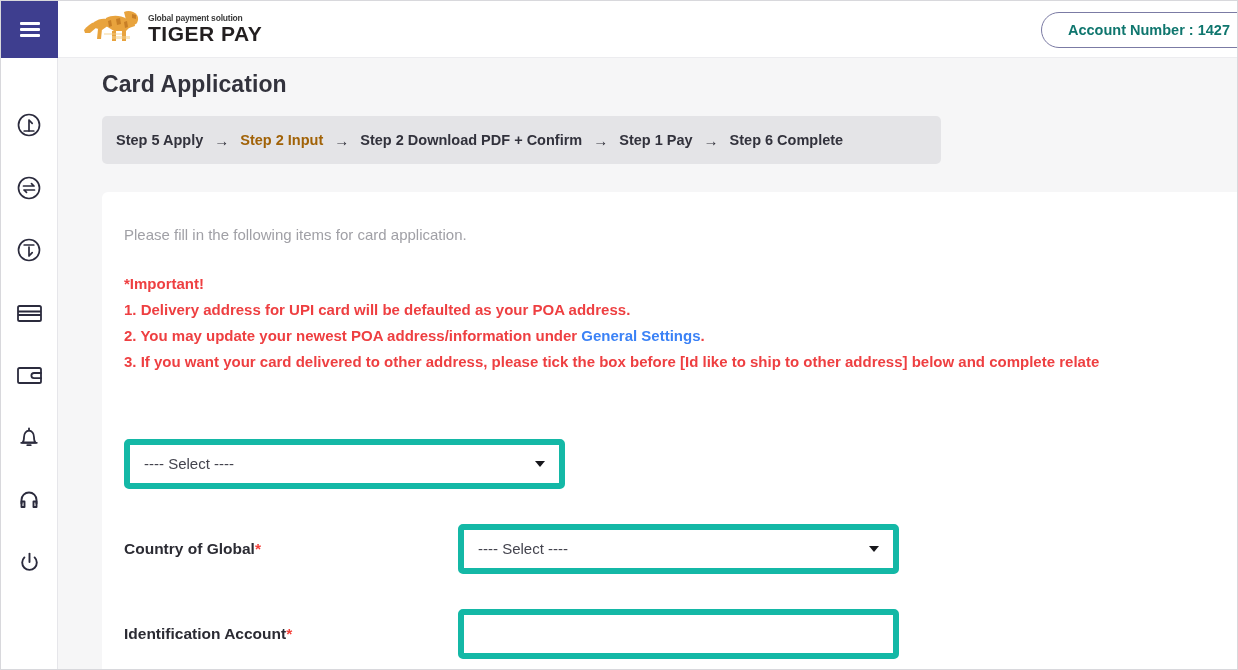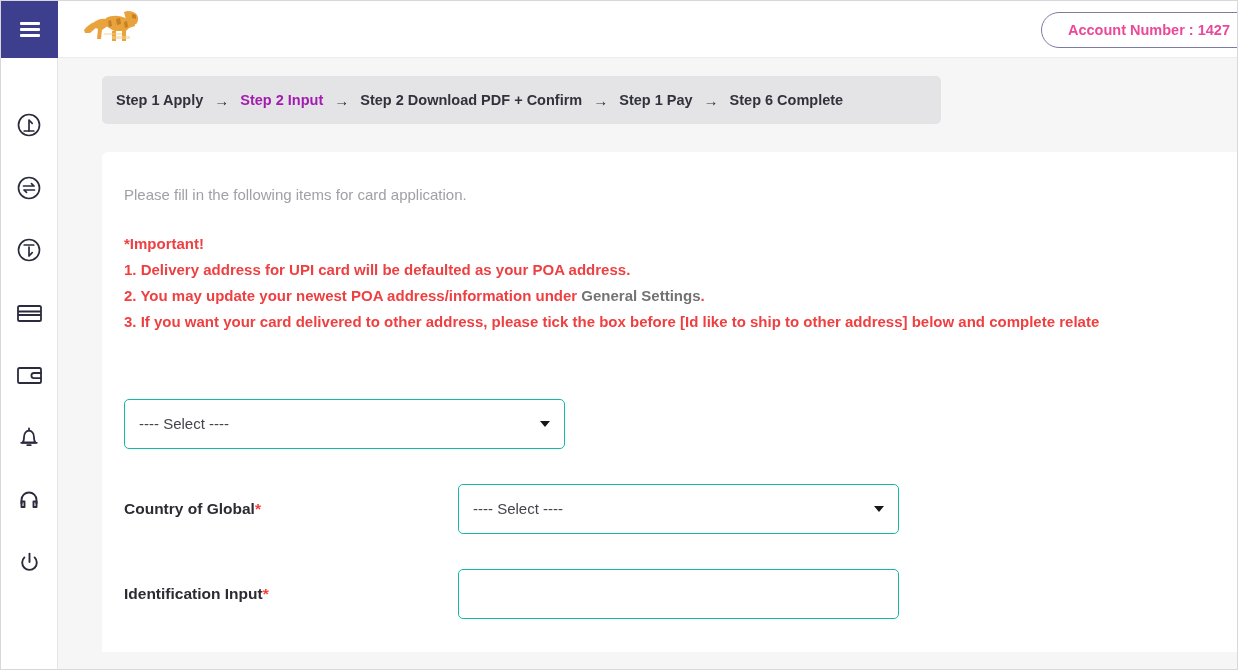--- a/index.html
+++ b/index.html
@@ -124,21 +124,21 @@
     border-radius: 18px;
     display: flex;
     align-items: center;
     background: #ffffff;
     white-space: nowrap;
     cursor: pointer;
   }
   #account-pill span {
     font-size: 14.5px;
     font-weight: bold;
-    color: #ec4899;
+    color: #0f766e;
   }
 
   
   #main {
     position: absolute;
     left: 57px; top: 57px;
     width: 1181px;
     height: 613px;
     background: #f6f6f7;
     overflow: hidden;
@@ -162,21 +162,21 @@
     align-items: center;
     padding-left: 14px;
   }
   .step {
     font-size: 14.5px;
     font-weight: bold;
     color: #32323c;
     white-space: nowrap;
     cursor: pointer;
   }
-  .step.active { color: #a21caf; }
+  .step.active { color: #a16207; }
   .step-arrow {
     margin: 0 11px;
     font-size: 15px;
     color: #32323c;
   }
 
   #card-panel {
     margin: 28px 0 0 44px;
     width: 1180px;
     min-height: 500px;
@@ -193,21 +193,21 @@
   }
 
   .notice-line {
     font-size: 15px;
     font-weight: bold;
     color: #ee3f41;
     line-height: 26px;
     white-space: nowrap;
   }
   .notice-link {
-    color: #737373;
+    color: #3b82f6;
     cursor: pointer;
   }
 
   #form {
     margin-top: 46px;
   }
   .form-row {
     display: flex;
     align-items: center;
     height: 85px;
@@ -218,21 +218,21 @@
     font-weight: bold;
     color: #2b2b33;
     flex-shrink: 0;
   }
   .req { color: #f4403a; }
 
   .field {
     position: relative;
     width: 441px;
     height: 50px;
-    border: 1px solid #14b8a6;
+    border: 6px solid #14b8a6;
     border-radius: 5px;
     background: #ffffff;
     display: flex;
     align-items: center;
     padding: 0 14px;
     cursor: pointer;
   }
   .field .placeholder {
     font-size: 15px;
     color: #44444e;
@@ -367,33 +367,38 @@
             <path d="M34 13 L38 12 L39 18 L35 19 Z"></path>
             <path d="M26 15 L29 14 L30 20 L27 21 Z"></path>
             <path d="M42 16 L45 15 L46 21 L43 22 Z"></path>
           </g>
           <g fill="#f3d08a">
             <path d="M30 30 L48 30 L48 33 L30 33 Z" opacity="0.55"></path>
             <path d="M22 27 L40 27 L40 29 L22 29 Z" opacity="0.45"></path>
           </g>
         </svg>
       </span>
+      <div id="logo-text">
+        <div id="logo-tagline">Global payment solution</div>
+        <div id="logo-name">TIGER PAY</div>
+      </div>
     </div>
 
     <div id="account-pill">
       <span>Account Number : 1427</span>
     </div>
 
   </div>
 
   <div id="main">
 
+    <div id="page-title">Card Application</div>
 
     <div id="steps-bar">
-      <span class="step">Step 1 Apply</span>
+      <span class="step">Step 5 Apply</span>
       <span class="step-arrow">→</span>
       <span class="step active">Step 2 Input</span>
       <span class="step-arrow">→</span>
       <span class="step">Step 2 Download PDF + Confirm</span>
       <span class="step-arrow">→</span>
       <span class="step">Step 1 Pay</span>
       <span class="step-arrow">→</span>
       <span class="step">Step 6 Complete</span>
     </div>
 
@@ -417,21 +422,21 @@
 
         <div class="form-row">
           <div class="form-label"><span>Country of Global</span><span class="req">*</span></div>
           <div class="field">
             <span class="placeholder">---- Select ----</span>
             <span class="caret"></span>
           </div>
         </div>
 
         <div class="form-row">
-          <div class="form-label"><span>Identification Input</span><span class="req">*</span></div>
+          <div class="form-label"><span>Identification Account</span><span class="req">*</span></div>
           <div class="field text-input">
             <span class="placeholder"></span>
           </div>
         </div>
 
       </div>
     </div>
   </div>
 </div>
 

